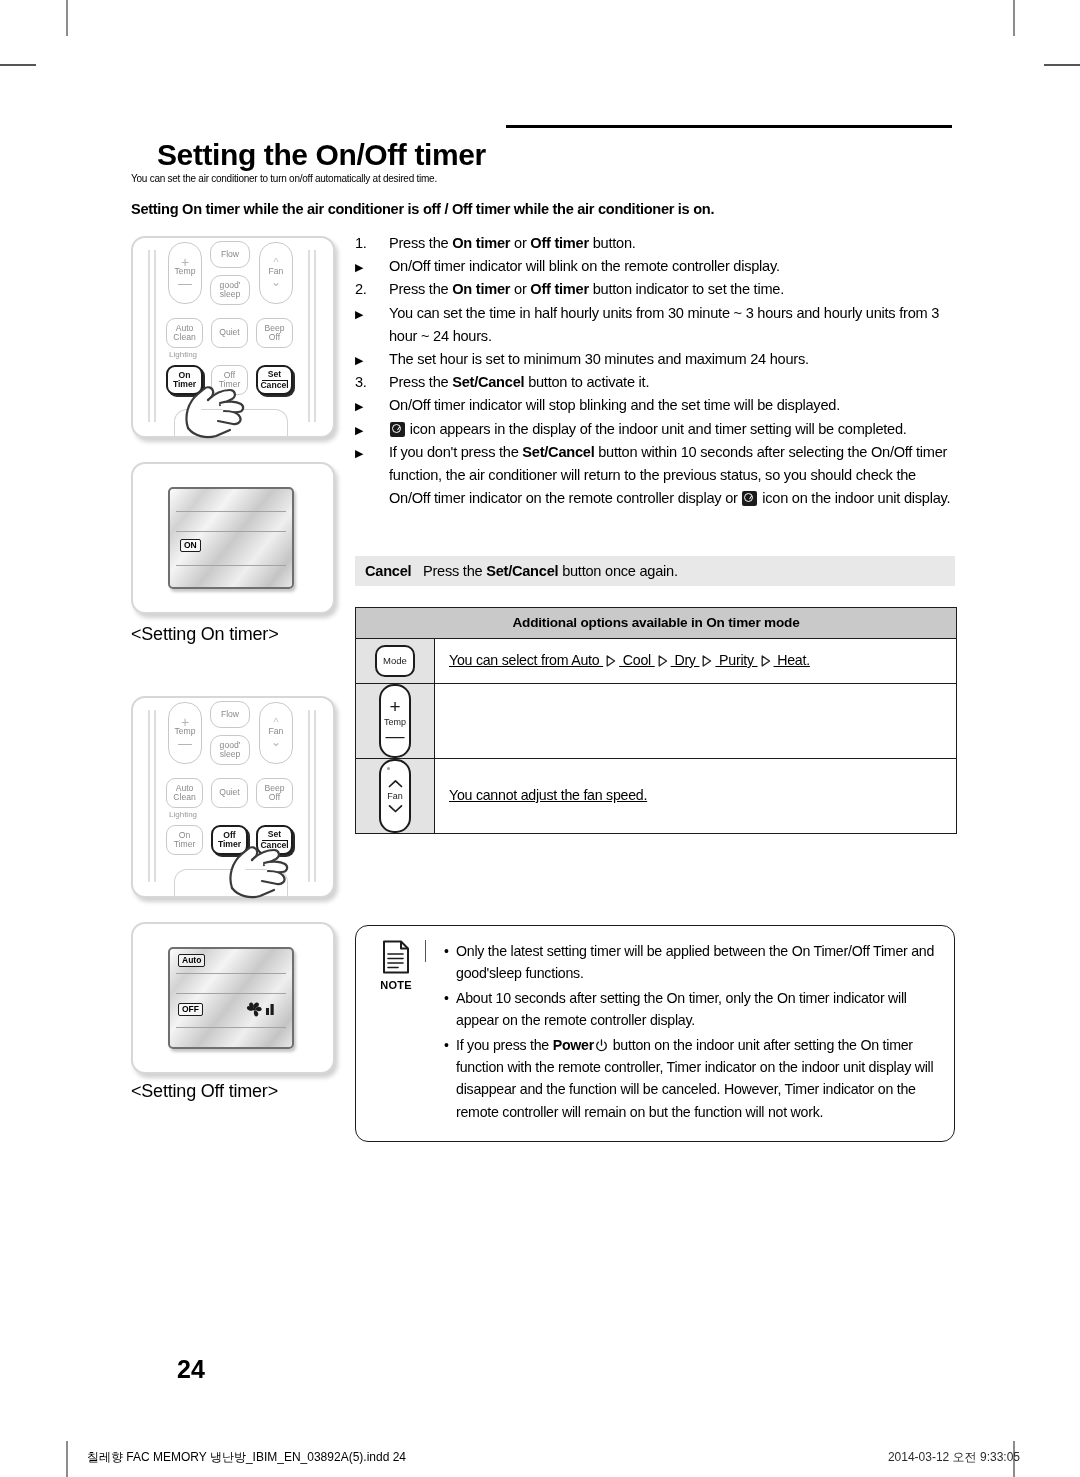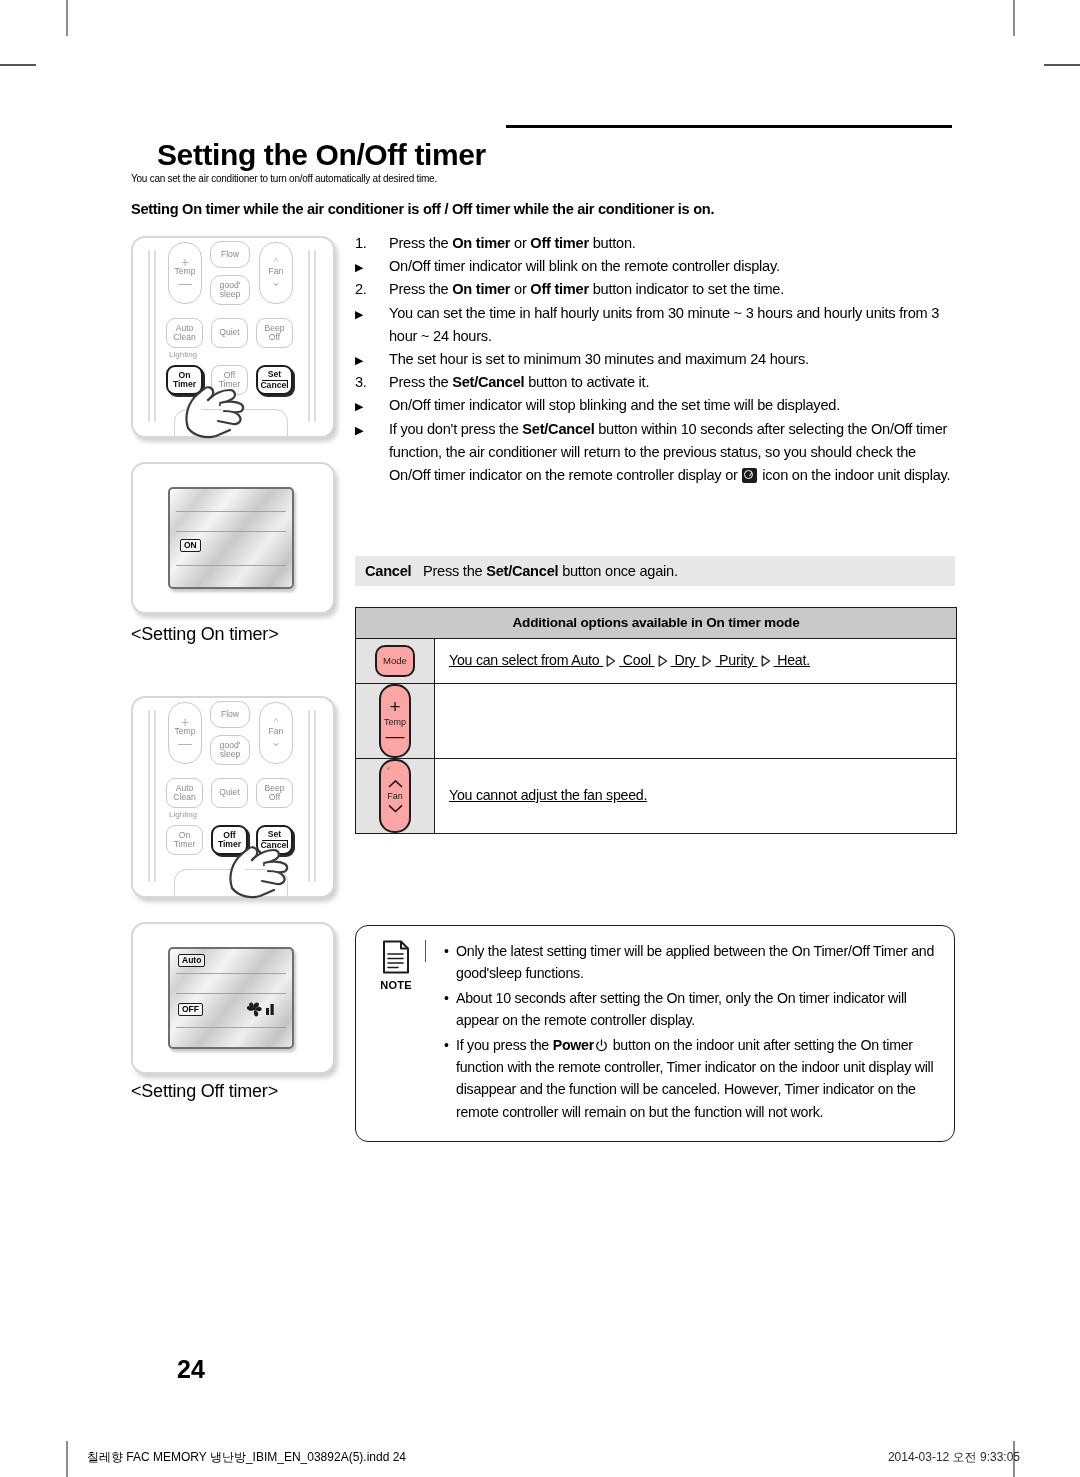--- a/index.html
+++ b/index.html
@@ -271,21 +271,21 @@
     font-size: 14.2px;
     line-height: 21.5px;
     letter-spacing: -0.25px;
     display: flex;
     align-items: center;
     text-decoration: underline;
   }
   .kbtn {
     border: 2px solid #1c1c1c;
     border-radius: 9px;
-    background: #fca5a5;
+    background: #ffffff;
     text-align: center;
     font-size: 9.5px;
     color: #1c1c1c;
     display: flex;
     flex-direction: column;
     align-items: center;
     justify-content: center;
     box-sizing: border-box;
   }
   .kbtn.mode { width: 40px; height: 32px; border-radius: 10px; }
@@ -565,21 +565,21 @@
   <div class="cap" style="left:131px; top:1081px;">&lt;Setting Off timer&gt;</div>
 
   <div class="steps" id="steps-container">
       <div class="step"><span class="marker">1.</span><span><span>Press the </span><b>On timer</b><span> or </span><b>Off timer</b><span> button.</span></span></div>
       <div class="step"><span class="marker tri">▶</span><span><span>On/Off timer indicator will blink on the remote controller display.</span></span></div>
       <div class="step"><span class="marker">2.</span><span><span>Press the </span><b>On timer</b><span> or </span><b>Off timer</b><span> button indicator to set the time.</span></span></div>
       <div class="step"><span class="marker tri">▶</span><span><span>You can set the time in half hourly units from 30 minute ~ 3 hours and hourly units from 3 hour ~ 24 hours.</span></span></div>
       <div class="step"><span class="marker tri">▶</span><span><span>The set hour is set to minimum 30 minutes and maximum 24 hours.</span></span></div>
       <div class="step"><span class="marker">3.</span><span><span>Press the </span><b>Set/Cancel</b><span> button to activate it.</span></span></div>
       <div class="step"><span class="marker tri">▶</span><span><span>On/Off timer indicator will stop blinking and the set time will be displayed.</span></span></div>
-      <div class="step"><span class="marker tri">▶</span></div>
+      <div class="step"><span class="marker tri">▶</span><span><span class="clock-ico"></span><span> icon appears in the display of the indoor unit and timer setting will  be completed.</span></span></div>
       <div class="step"><span class="marker tri">▶</span><span><span>If you don't press the </span><b>Set/Cancel</b><span> button within 10 seconds after selecting the On/Off timer function, the air conditioner will return to the previous status, so you should check the On/Off timer indicator on the remote controller display or </span><span class="clock-ico"></span><span> icon on the indoor unit display.</span></span></div>
     </div>
 
   <div class="cancel-band">
     <span class="lbl">Cancel</span>
     <span id="cancel-text"><span>Press the </span><b>Set/Cancel</b><span> button once again.</span></span>
   </div>
 
   <div class="opt-table">
     <div class="opt-head">Additional options available in On timer mode</div>

